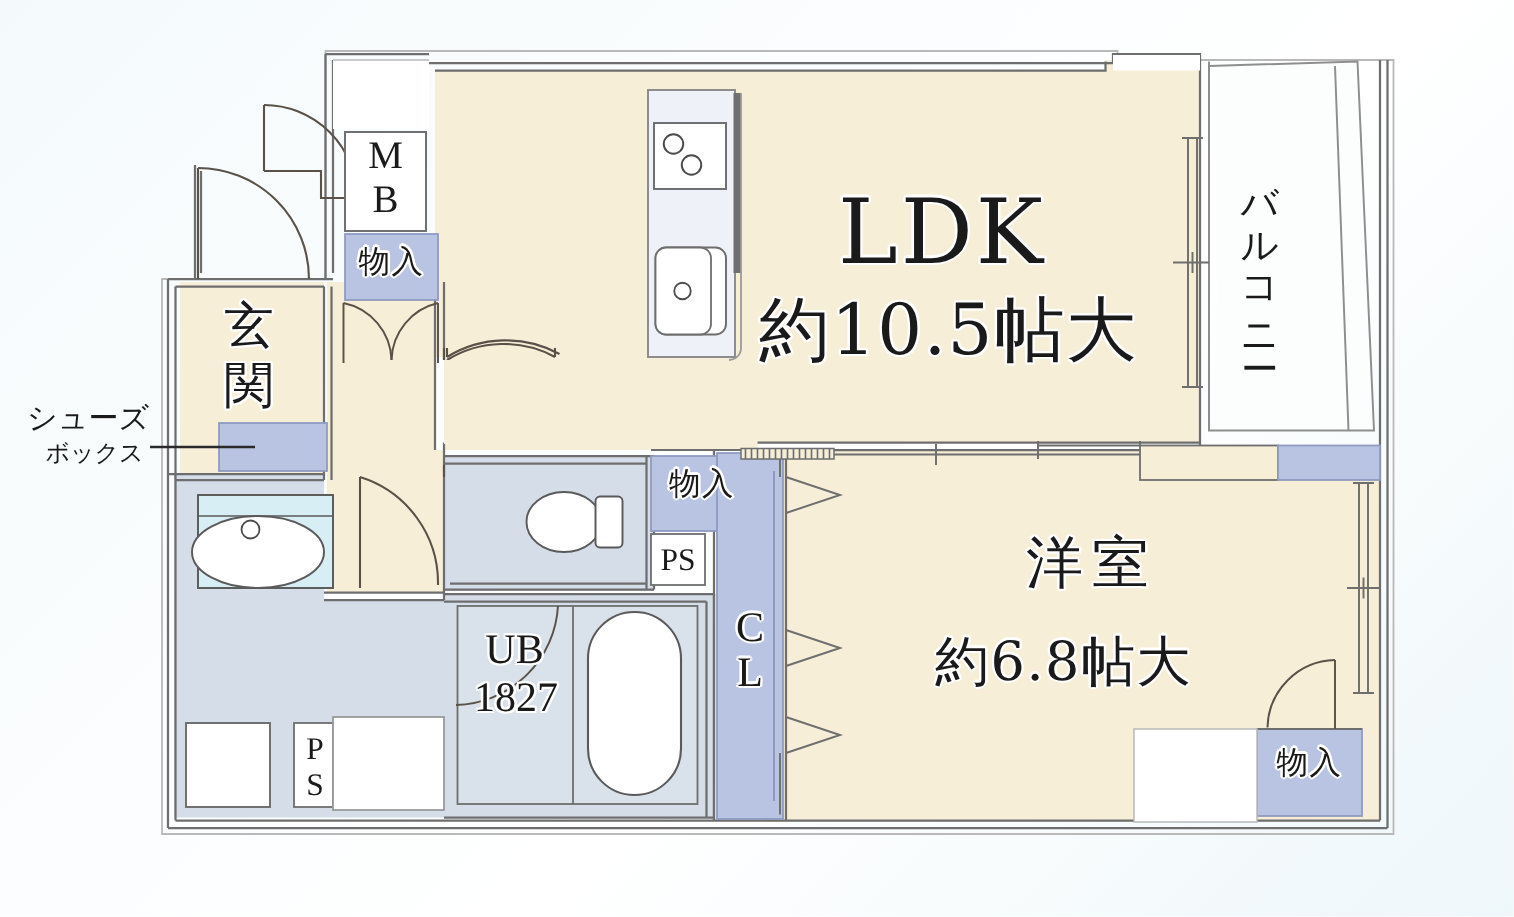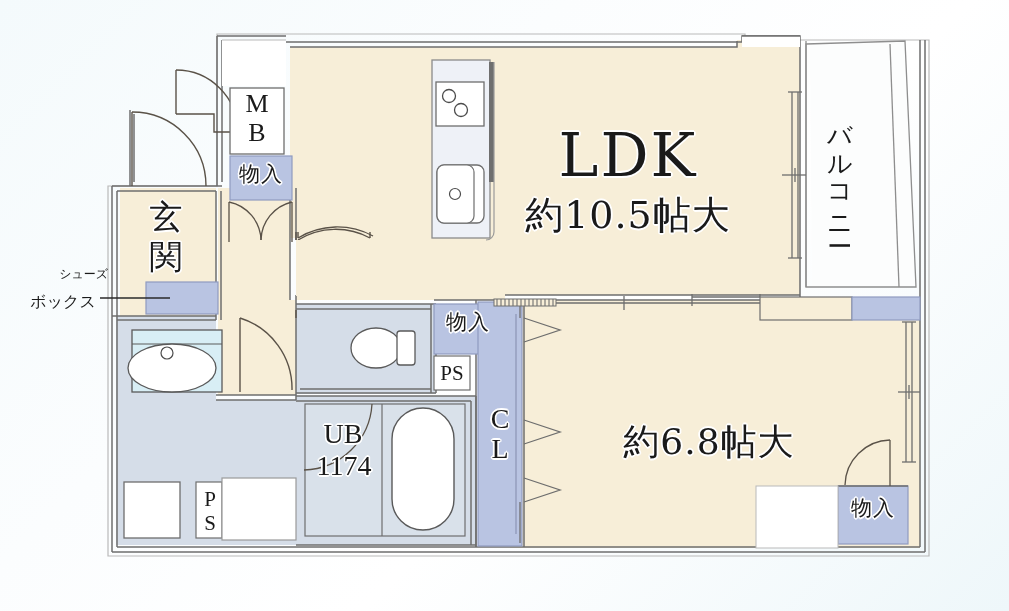--- a/index.html
+++ b/index.html
@@ -311,44 +311,45 @@
       <path d="M742,36 L800,36" fill="none" stroke="#6e6e6e" stroke-width="1.4"></path>
       <rect x="296" y="240" width="6" height="56" fill="#f7eed8" stroke="none"></rect>
 
       <rect x="222" y="40" width="64" height="46" fill="#ffffff" stroke="none"></rect>
       <path d="M222,40 L286,40" fill="none" stroke="#b9b9b9" stroke-width="1.1"></path>
     </g>
 
   </svg>
 
   <div class="lbl jp outline-wh" style="left:516px; top:124px; width:224px; font-size:60px; letter-spacing:2px;">LDK</div>
-  <div class="lbl jp outline-wh" style="left:506px; top:196px; width:244px; font-size:38px; letter-spacing:1px;">約10.5帖大</div>
-
+  <div class="lbl jp outline-wh" style="left:506px; top:196px; width:244px; font-size:47px; letter-spacing:1px;">約10.5帖大</div>
+
+  <div class="lbl jp outline-wh" style="left:640px; top:356px; width:176px; font-size:38px; letter-spacing:6px;">洋室</div>
   <div class="lbl jp outline-wh" style="left:585px; top:423px; width:248px; font-size:36px; letter-spacing:1px;">約6.8帖大</div>
 
   <div class="lbl jp outline-wh" style="left:136px; top:200px; width:60px; font-size:33px;">玄</div>
   <div class="lbl jp outline-wh" style="left:136px; top:240px; width:60px; font-size:33px;">関</div>
 
   <div class="lbl" style="left:232px; top:90px; width:50px; font-size:26px;">M</div>
   <div class="lbl" style="left:232px; top:119px; width:50px; font-size:26px;">B</div>
 
   <div class="lbl jp outline-wh" style="left:230px; top:163px; width:62px; font-size:21px; letter-spacing:1px;">物入</div>
 
   <div class="lbl jp outline-wh" style="left:434px; top:311px; width:68px; font-size:21px; letter-spacing:1px;">物入</div>
 
   <div class="lbl jp outline-wh" style="left:838px; top:497px; width:70px; font-size:21px; letter-spacing:1px;">物入</div>
 
   <div class="lbl" style="left:436px; top:362px; width:32px; font-size:21px;">PS</div>
 
   <div class="lbl vert" style="left:200px; top:487px; width:20px; font-size:21px; line-height:1;">PS</div>
 
   <div class="lbl outline-wh" style="left:310px; top:419px; width:66px; font-size:28px;font-family:Liberation Serif, serif;">UB</div>
-  <div class="lbl outline-wh" style="left:304px; top:451px; width:80px; font-size:28px;">1174</div>
+  <div class="lbl outline-wh" style="left:304px; top:451px; width:80px; font-size:28px;">1827</div>
 
   <div class="lbl outline-wh" style="left:480px; top:404px; width:40px; font-size:28px;">C</div>
   <div class="lbl outline-wh" style="left:480px; top:434px; width:40px; font-size:28px;">L</div>
 
   <div class="lbl jp vert" style="left:826px; top:96px; height:150px; font-size:25px; letter-spacing:3px;">バルコニー</div>
 
-  <div class="lbl jp" style="left:18px; top:268px; width:90px; font-size:12px; text-align:right; letter-spacing:0px;">シューズ</div>
+  <div class="lbl jp" style="left:18px; top:268px; width:90px; font-size:20px; text-align:left; letter-spacing:0px;">シューズ</div>
   <div class="lbl jp" style="left:18px; top:294px; width:90px; font-size:16px; text-align:center; letter-spacing:0px;">ボックス</div>
 
 </div>
 
 </body></html>

